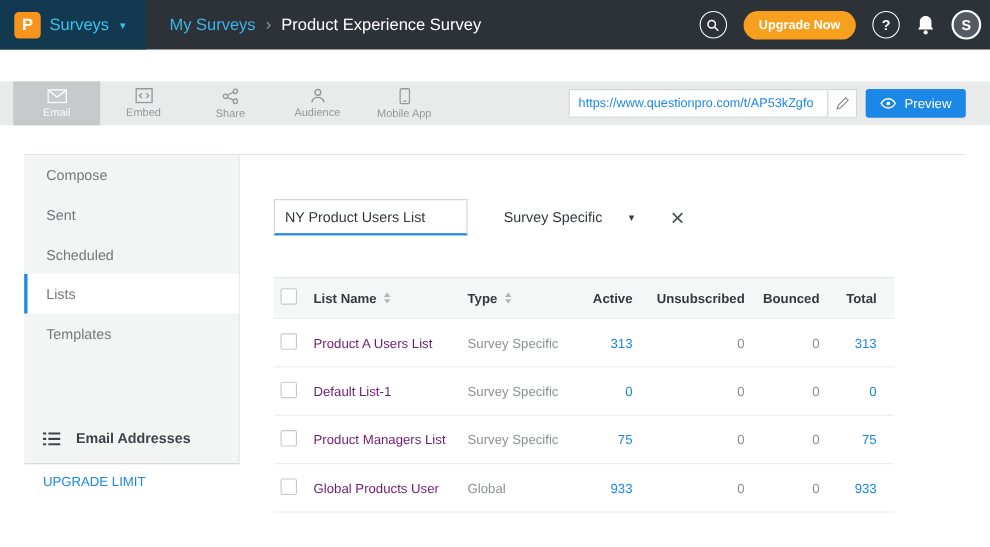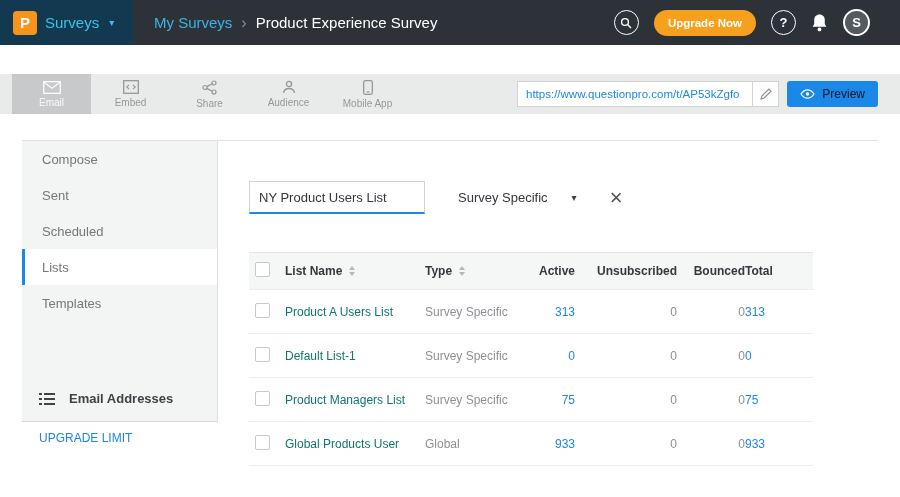--- a/index.html
+++ b/index.html
@@ -10,21 +10,21 @@
   
   .topbar { position:absolute; top:0; left:0; width:900px; height:45px; background:#2d3138; display:flex; align-items:center; }
   .logo-section { width:133px; height:45px; background:#12394f; display:flex; align-items:center; gap:8px; padding:0 13px; cursor:pointer; flex:none; }
   .logo-badge { width:24px; height:24px; background:#f7941d; border-radius:4px; color:#fff; font-weight:bold; font-size:15px; display:flex; align-items:center; justify-content:center; }
   .product-name { color:#38c2ec; font-size:15px; }
   .logo-caret { color:#38c2ec; font-size:10px; margin-left:2px; }
   .breadcrumb { display:flex; align-items:center; gap:9px; margin-left:21px; font-size:15px; }
   .crumb-parent { color:#3bb4e8; cursor:pointer; }
   .crumb-sep { color:#8b9097; font-size:16px; }
   .crumb-current { color:#ffffff; }
-  .topbar-right { margin-left:auto; display:flex; align-items:center; gap:15px; padding-right:30px;justify-content:flex-end; }
+  .topbar-right { margin-left:auto; display:flex; align-items:center; gap:15px; padding-right:8px;justify-content:flex-end; }
   .circle-icon { width:25px; height:25px; border:1.5px solid #fff; border-radius:50%; display:flex; align-items:center; justify-content:center; cursor:pointer; color:#fff; font-size:13px; font-weight:bold; }
   .upgrade-btn { background:#f7a01e; color:#fff; border:none; border-radius:14px; font-size:11.5px; font-weight:bold; padding:7px 14px; cursor:pointer; font-family:inherit; }
   .bell-wrap { display:flex; align-items:center; cursor:pointer; }
   .avatar { width:27px; height:27px; border:2px solid #fff; border-radius:50%; background:#545a62; color:#fff; font-size:13px; font-weight:bold; display:flex; align-items:center; justify-content:center; cursor:pointer; }
 
   
   .tabbar { position:absolute; top:45px; left:0; width:900px; height:27px; background:#fff; border-bottom:1px solid #e3e3e3; display:flex; align-items:center; padding:0 15px; gap:30px; }
   .tab { font-size:13px; color:#3c4043; cursor:pointer; }
   .tab.active { color:#1b87e6; text-decoration:underline; text-underline-offset:3px; }
   .responses { margin-left:auto; font-size:12px; }
@@ -33,21 +33,21 @@
 
   
   .toolbar { position:absolute; top:74px; left:0; width:900px; height:40px; background:#e9eaea; display:flex; align-items:stretch; }
   .tool-tile { width:79px; display:flex; flex-direction:column; align-items:center; justify-content:center; gap:3px; color:#95989b; cursor:pointer; }
   .tool-tile:first-child { margin-left:12px; }
   .tool-tile.active { background:#c7c9cb; color:#fbfbfb; }
   .tool-label { font-size:10px; }
   .url-box { position:absolute; left:517px; top:7px; width:262px; height:26px; background:#fff; border:1px solid #d2d2d2; display:flex; align-items:center; }
   .url-text { flex:1; font-size:11.5px; color:#1b87e6; padding:0 8px; white-space:nowrap; overflow:hidden; }
   .url-edit { width:26px; height:100%; border-left:1px solid #d2d2d2; display:flex; align-items:center; justify-content:center; cursor:pointer; background:#fdfdfd; }
-  .preview-btn { position:absolute; right:22px; top:7px; height:26px; background:#1b87e6; border:none; border-radius:3px; color:#0f172a; font-size:12px; display:flex; align-items:center; gap:7px; padding:0 13px; cursor:pointer; font-family:inherit; }
+  .preview-btn { position:absolute; right:22px; top:7px; height:26px; background:#1b87e6; border:none; border-radius:3px; color:#ffffff; font-size:12px; display:flex; align-items:center; gap:7px; padding:0 13px; cursor:pointer; font-family:inherit; }
 
   
   .content { position:absolute; top:140px; left:22px; right:22px; bottom:0; border-top:1px solid #e2e2e2; display:flex; }
 
   .sidebar { width:196px; flex:none; display:flex; flex-direction:column; }
   .sidebar-gray { height:281px; background:#f3f4f4; border-right:1px solid #e2e2e2; border-bottom:1px solid #d6d6d6; display:flex; flex-direction:column; }
   .side-item { height:36px; display:flex; align-items:center; padding-left:17px; font-size:13px; color:#75777b; border-left:3px solid transparent; cursor:pointer; }
   .side-item.active { background:#fff; border-left-color:#1b87e6; }
   .side-spacer { flex:1; }
   .email-row { display:flex; align-items:center; gap:14px; padding:0 0 15px 17px; }
@@ -69,22 +69,22 @@
   
   .tbl { margin-top:38px; width:564px; font-size:12px; }
   .tr { display:flex; align-items:center; height:44px; border-bottom:1px solid #ededee; }
   .tr.head { height:38px; background:#f5f6f6; border-top:1px solid #e4e5e6; font-weight:bold; color:#35393e; }
   .c-check { width:36px; padding-left:6px; flex:none; }
   .c-name { width:140px; flex:none; display:flex; align-items:center; }
   .c-type { width:98px; flex:none; display:flex; align-items:center; }
   .c-active { width:52px; flex:none; text-align:right; }
   .c-unsub { width:102px; flex:none; text-align:right; }
   .c-bounced { width:68px; flex:none; text-align:right; }
-  .c-total { width:68px; flex:none; }
-  .name-txt { color:#0f766e; cursor:pointer; }
+  .c-total { width:52px; flex:none; text-align:right; }
+  .name-txt { color:#701a75; cursor:pointer; }
   .type-txt { color:#8c9095; }
   .num-blue { color:#1b87e6; cursor:pointer; }
   .num-gray { color:#8c9095; }
   .checkbox { display:inline-block; width:15px; height:15px; background:#fff; border:1px solid #c6c9cc; border-radius:2px; cursor:pointer; }
   .sort { display:inline-flex; flex-direction:column; gap:2px; margin-left:7px; cursor:pointer; }
   .sort i { display:block; width:0; height:0; border-left:3.5px solid transparent; border-right:3.5px solid transparent; }
   .sort .up { border-bottom:4px solid #b4b7ba; }
   .sort .down { border-top:4px solid #b4b7ba; }
 </style>
 </head>

